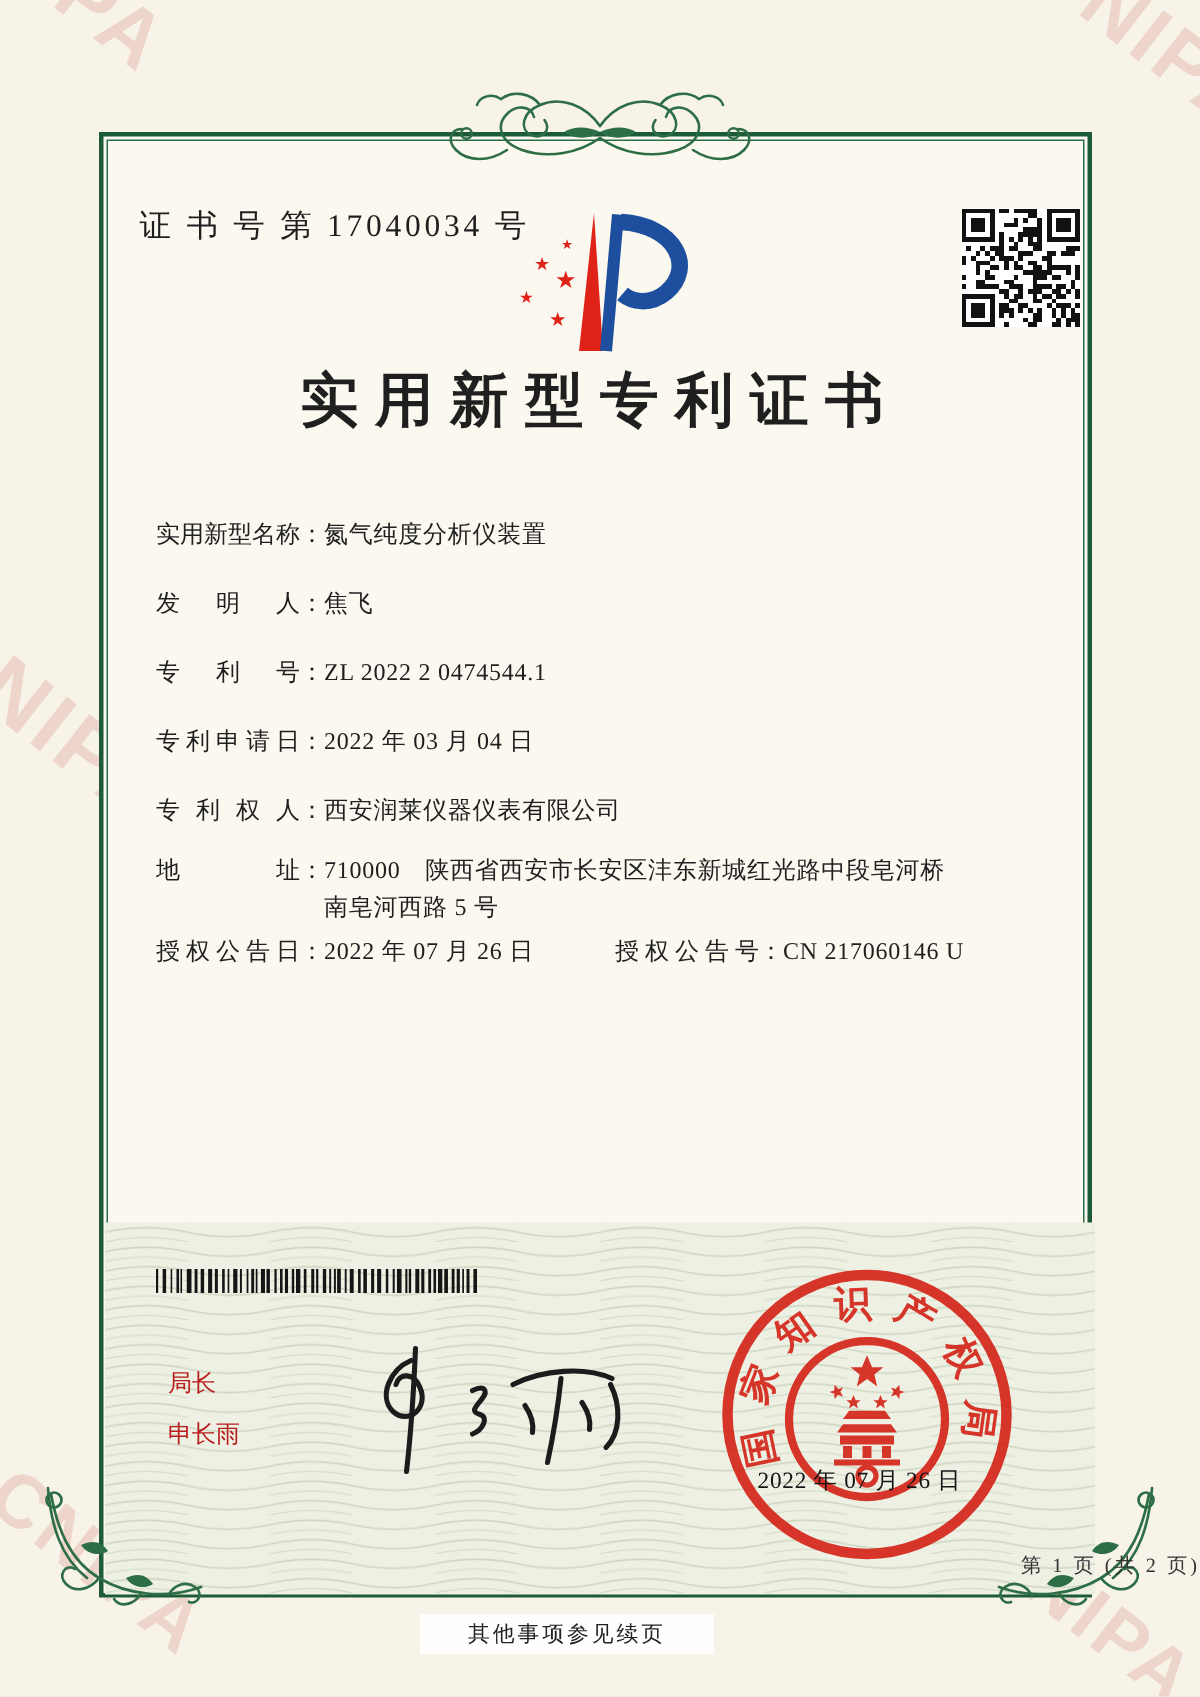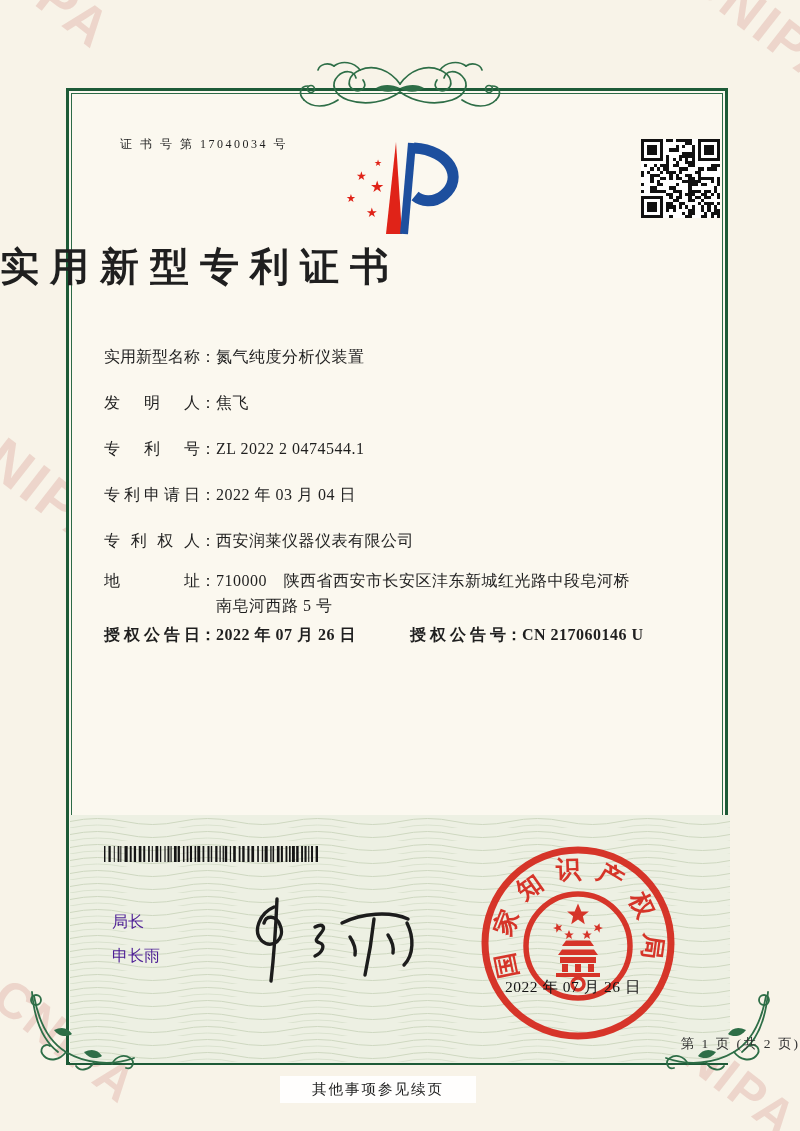--- a/index.html
+++ b/index.html
@@ -12,38 +12,38 @@
       pointer-events:none;user-select:none;}
   .wm-pink{color:rgba(217,166,156,0.38);font-size:54px;}
   .wm-tan{color:rgba(222,209,182,0.80);font-size:52px;}
   
   .frame{position:absolute;left:66px;top:88px;width:662px;height:977px;
          border:3px solid #1d5a37;box-sizing:border-box;background:#fbf8ef;}
   .frame-inner{position:absolute;left:2px;top:2px;right:2px;bottom:2px;border:1px solid #2c6b47;}
   .wave-zone{position:absolute;left:70px;top:815px;width:660px;height:248px;background:#edf0e3;}
   .wave-zone svg{display:block;width:100%;height:100%;}
   
-  .cert-no{position:absolute;left:120px;top:136px;font-size:12px;letter-spacing:2.5px;}
-  .title{position:absolute;left:0;top:240px;width:100%;
+  .cert-no{position:absolute;left:93px;top:136px;font-size:21px;letter-spacing:2.5px;}
+  .title{position:absolute;left:0;top:240px;width:100%;text-align:center;
          font-size:39px;font-weight:bold;letter-spacing:11px;font-family:Liberation Mono, monospace;}
   
   .frow{position:absolute;left:104px;width:600px;font-size:16px;line-height:25px;}
   .flabel{display:inline-block;width:96px;text-align:justify;text-align-last:justify;vertical-align:top;}
   .fcolon{display:inline-block;width:16px;vertical-align:top;}
   .fval{letter-spacing:0.5px;}
   .addr2{display:block;margin-left:112px;letter-spacing:0.5px;}
   .fpair2{position:absolute;left:306px;top:0;white-space:nowrap;}
   
   .paras{position:absolute;left:100px;top:654px;width:618px;font-size:15.5px;
          line-height:29px;text-align:justify;}
   .paras p{margin:0;text-indent:2em;}
   
   .barcode{position:absolute;left:104px;top:846px;width:214px;height:16px;}
   .signer{position:absolute;left:112px;font-size:16px;
-          font-family:"Liberation Sans","DejaVu Sans",sans-serif;color:#4c1d95;}
+          font-family:"Liberation Sans","DejaVu Sans",sans-serif;color:#b91c1c;}
   .sig-svg{position:absolute;left:222px;top:893px;}
   .seal-svg{position:absolute;left:478px;top:843px;}
   .seal-date{position:absolute;left:505px;top:977px;width:150px;font-size:15.5px;
              color:#141414;white-space:nowrap;letter-spacing:0.5px;z-index:5;}
   .page-num{position:absolute;left:0;top:1035px;width:100%;text-align:right;
             font-size:13.5px;color:#333;letter-spacing:2px;}
   .continuation{position:absolute;left:280px;top:1076px;width:196px;text-align:center;
                 background:rgba(255,255,255,0.9);padding:4px 0;font-size:14.5px;
                 letter-spacing:2px;color:#222;}
 </style>
@@ -447,21 +447,21 @@
   <div class="frow" style="top:482px;">
     <span class="flabel">专利申请日</span><span class="fcolon">：</span><span class="fval">2022 年 03 月 04 日</span>
   </div>
   <div class="frow" style="top:528px;">
     <span class="flabel">专利权人</span><span class="fcolon">：</span><span class="fval">西安润莱仪器仪表有限公司</span>
   </div>
   <div class="frow" style="top:568px;">
     <span class="flabel">地址</span><span class="fcolon">：</span><span class="fval">710000　陕西省西安市长安区沣东新城红光路中段皂河桥</span>
     <span class="addr2">南皂河西路 5 号</span>
   </div>
-  <div class="frow" style="top:622px;font-weight:bold;">
+  <div class="frow" style="top:622px;">
     <span class="flabel">授权公告日</span><span class="fcolon">：</span><span class="fval">2022 年 07 月 26 日</span>
     <span class="fpair2">
       <span class="flabel">授权公告号</span><span class="fcolon">：</span><span class="fval">CN 217060146 U</span>
     </span>
   </div>
 
 
   <svg class="barcode" viewBox="0 0 214 16" preserveAspectRatio="none">
     <g id="bcg" fill="#151515">
         <rect x="0.00" y="0" width="1.45" height="16"></rect>

